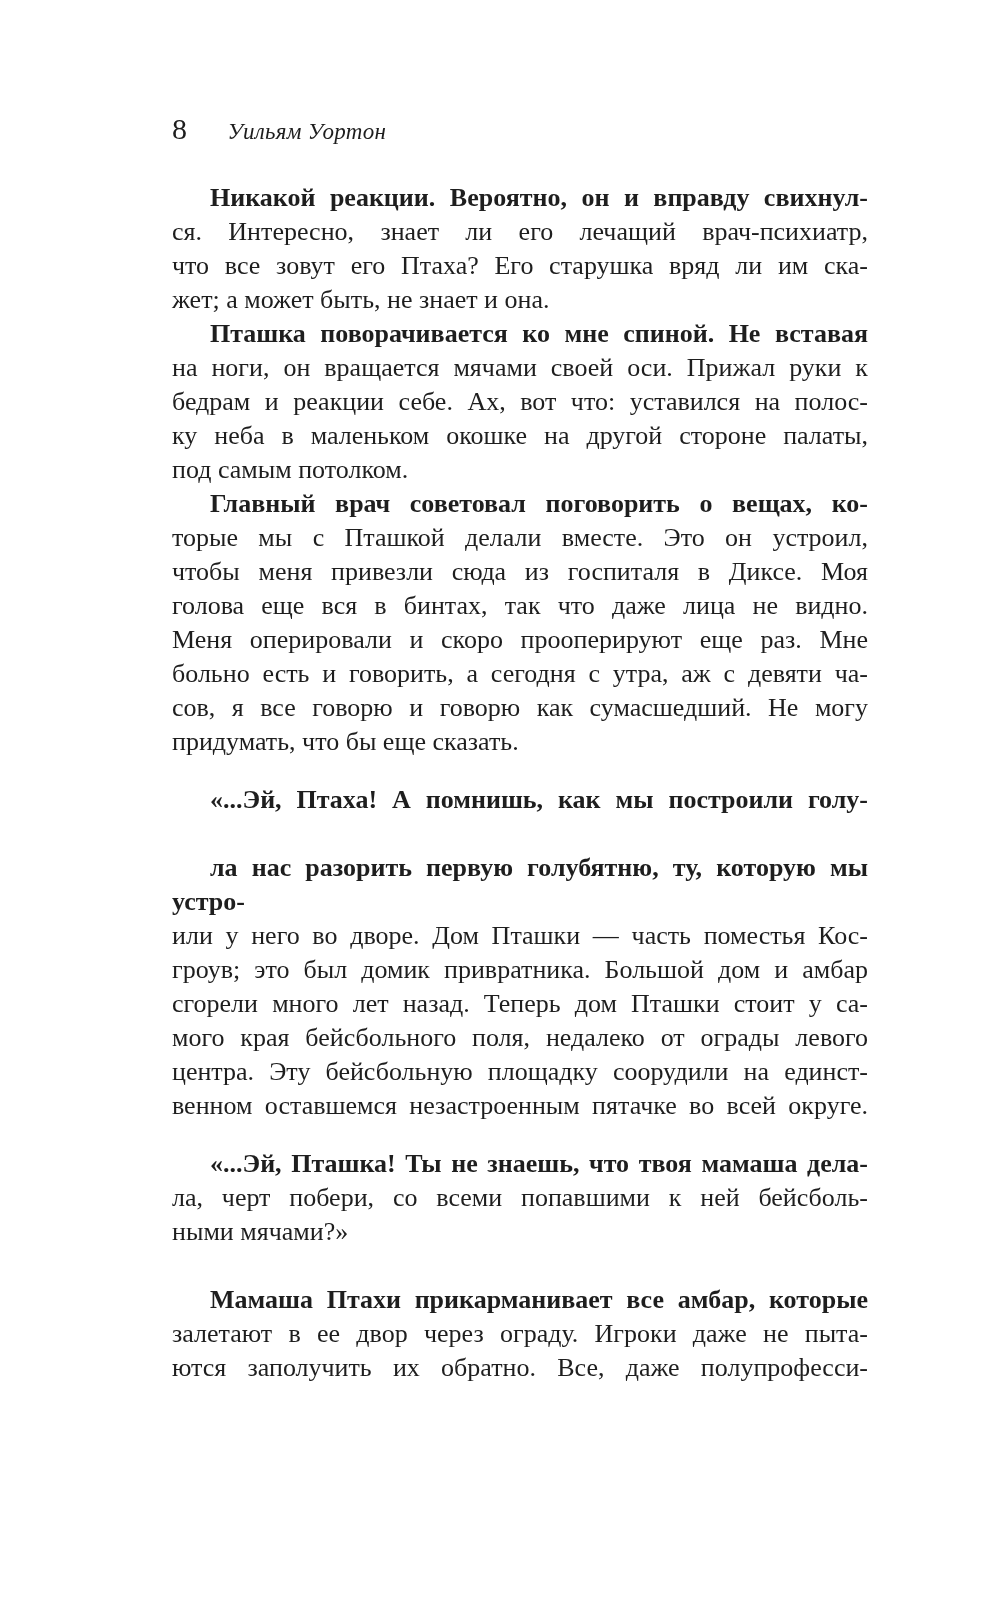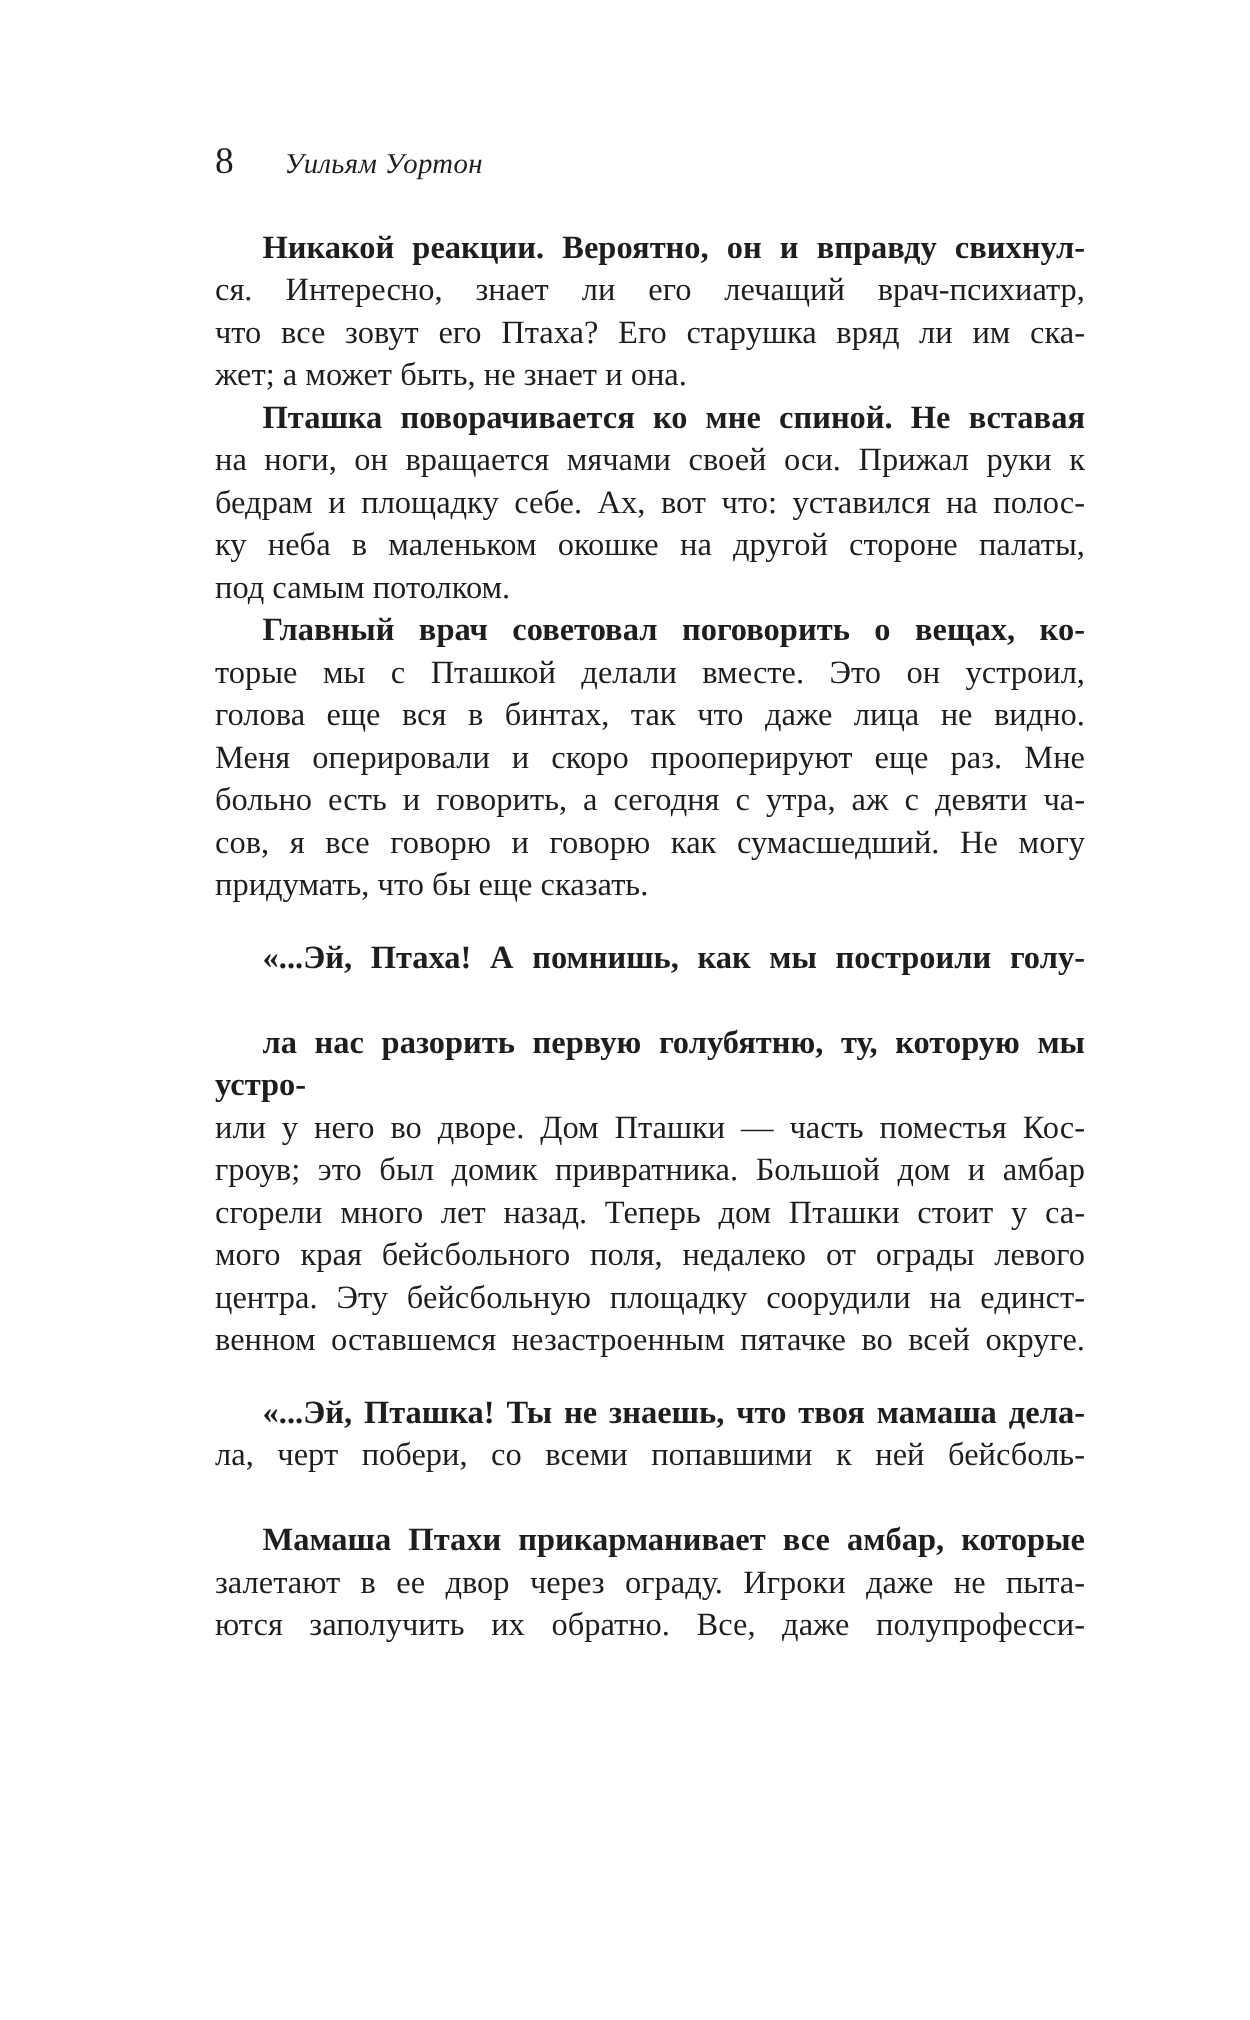--- a/index.html
+++ b/index.html
@@ -66,27 +66,28 @@
   <div class="page-body">
       <div class="para">
         <div class="line">Никакой реакции. Вероятно, он и вправду свихнул-</div>
         <div class="line">ся. Интересно, знает ли его лечащий врач-психиатр,</div>
         <div class="line">что все зовут его Птаха? Его старушка вряд ли им ска-</div>
         <div class="line last">жет; а может быть, не знает и она.</div>
       </div>
       <div class="para">
         <div class="line">Пташка поворачивается ко мне спиной. Не вставая</div>
         <div class="line">на ноги, он вращается мячами своей оси. Прижал руки к</div>
-        <div class="line">бедрам и площадку себе. Ах, вот что: уставился на полос-</div>
+        <div class="line">бедрам и реакции себе. Ах, вот что: уставился на полос-</div>
         <div class="line">ку неба в маленьком окошке на другой стороне палаты,</div>
         <div class="line last">под самым потолком.</div>
       </div>
       <div class="para">
         <div class="line">Главный врач советовал поговорить о вещах, ко-</div>
         <div class="line">торые мы с Пташкой делали вместе. Это он устроил,</div>
+        <div class="line">чтобы меня привезли сюда из госпиталя в Диксе. Моя</div>
         <div class="line">голова еще вся в бинтах, так что даже лица не видно.</div>
         <div class="line">Меня оперировали и скоро прооперируют еще раз. Мне</div>
         <div class="line">больно есть и говорить, а сегодня с утра, аж с девяти ча-</div>
         <div class="line">сов, я все говорю и говорю как сумасшедший. Не могу</div>
         <div class="line last">придумать, что бы еще сказать.</div>
       </div>
       <div class="para quote">
         <div class="line">«...Эй, Птаха! А помнишь, как мы построили голу-</div>
       </div>
       <div class="para">
@@ -94,20 +95,21 @@
         <div class="line">или у него во дворе. Дом Пташки — часть поместья Кос-</div>
         <div class="line">гроув; это был домик привратника. Большой дом и амбар</div>
         <div class="line">сгорели много лет назад. Теперь дом Пташки стоит у са-</div>
         <div class="line">мого края бейсбольного поля, недалеко от ограды левого</div>
         <div class="line">центра. Эту бейсбольную площадку соорудили на единст-</div>
         <div class="line">венном оставшемся незастроенным пятачке во всей округе.</div>
       </div>
       <div class="para quote">
         <div class="line">«...Эй, Пташка! Ты не знаешь, что твоя мамаша дела-</div>
         <div class="line">ла, черт побери, со всеми попавшими к ней бейсболь-</div>
+        <div class="line last">ными мячами?»</div>
       </div>
       <div class="para">
         <div class="line">Мамаша Птахи прикарманивает все амбар, которые</div>
         <div class="line">залетают в ее двор через ограду. Игроки даже не пыта-</div>
         <div class="line">ются заполучить их обратно. Все, даже полупрофесси-</div>
       </div>
     </div>
 </div>
 
 </body></html>

